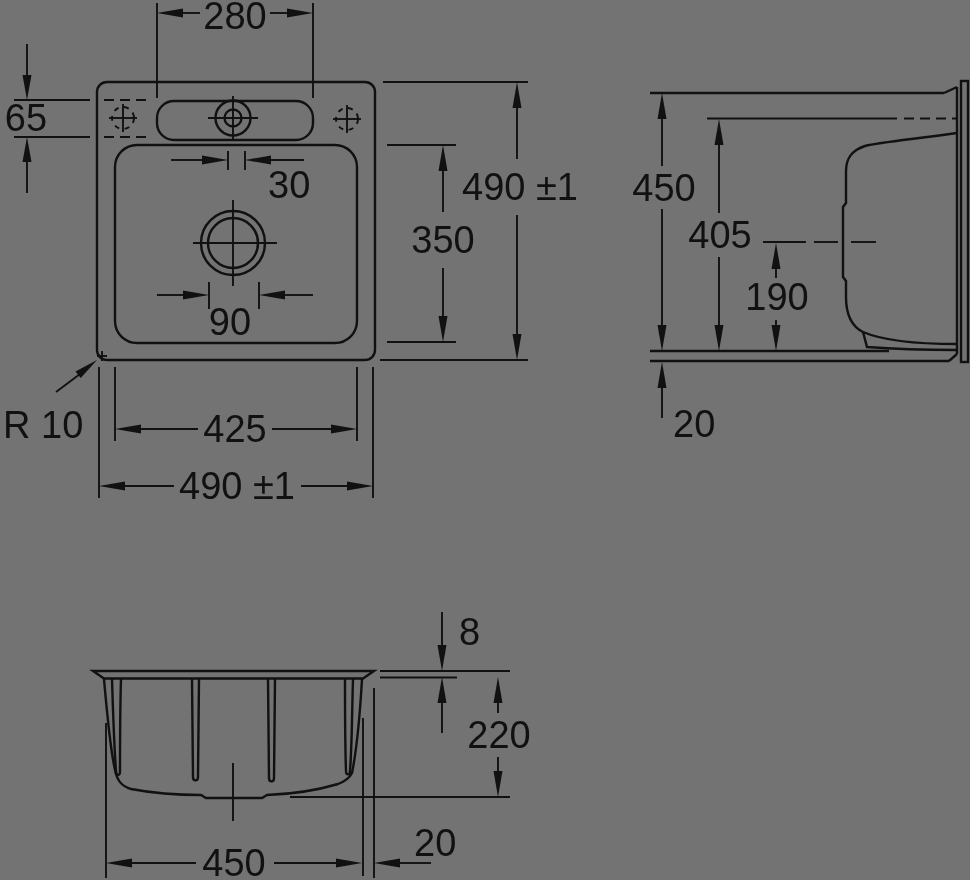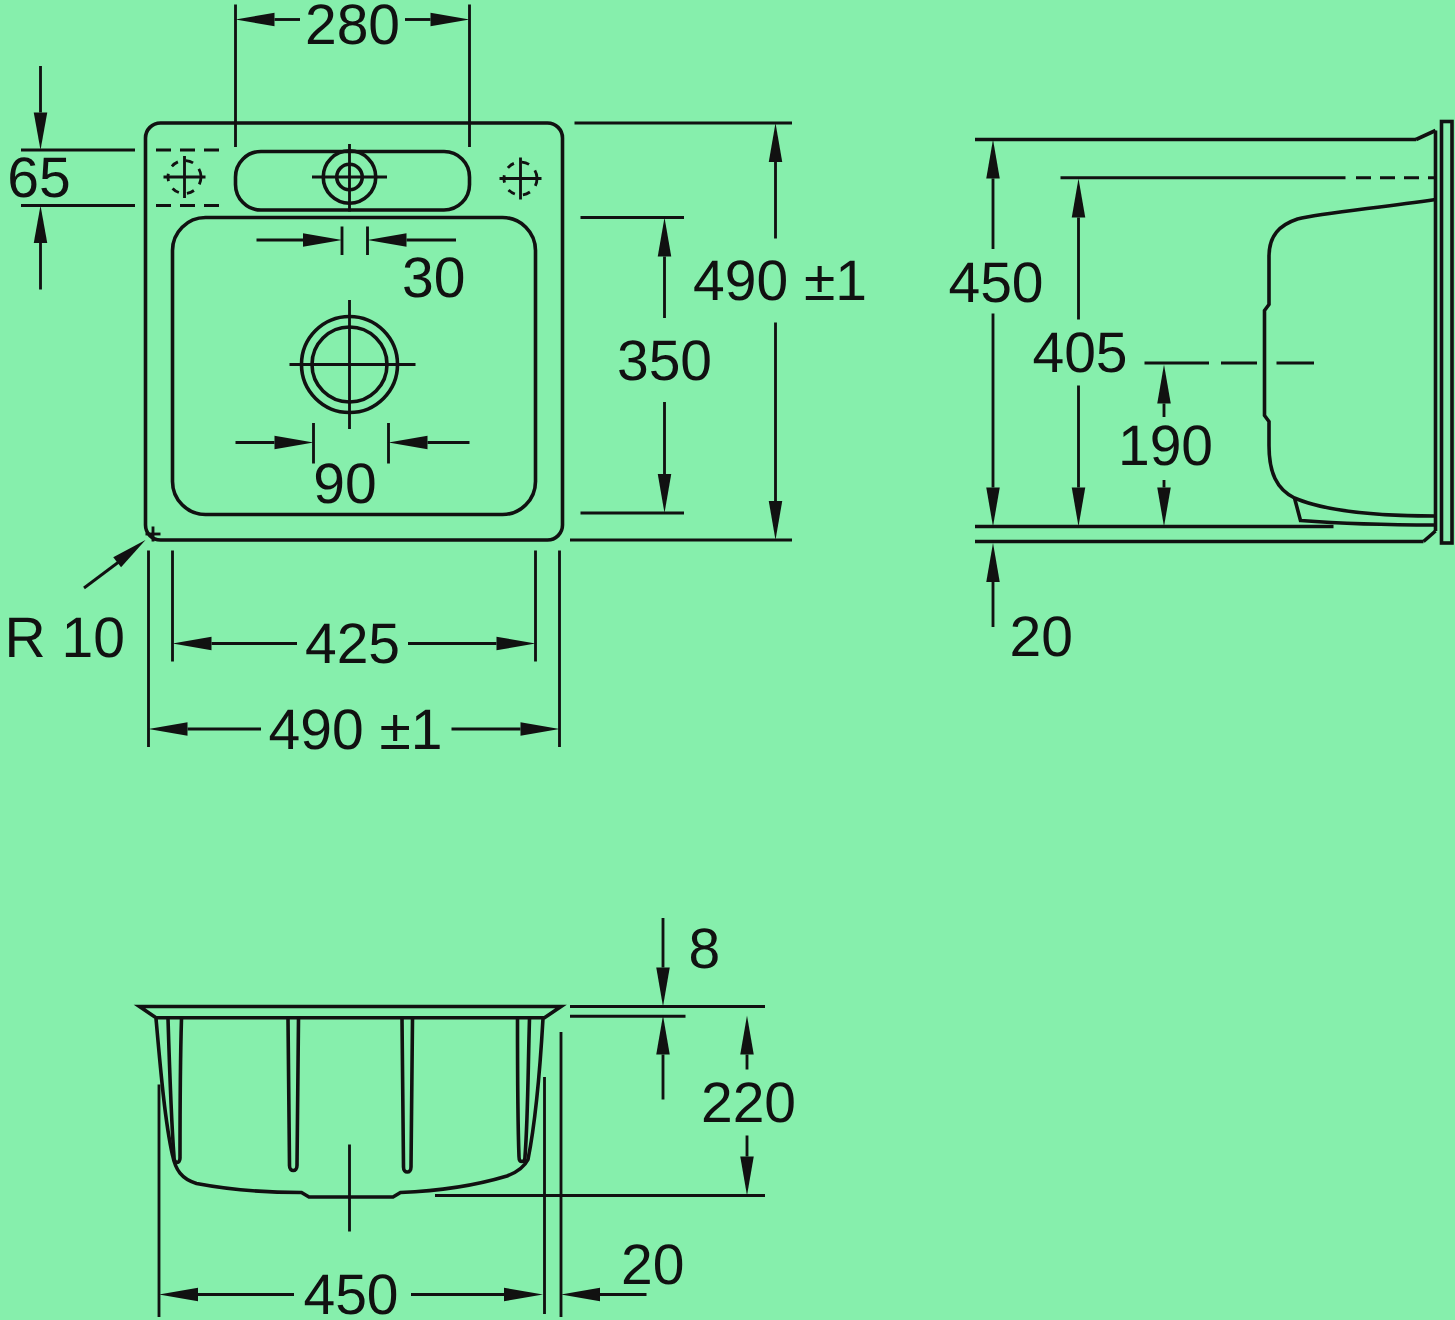--- a/index.html
+++ b/index.html
@@ -1,16 +1,16 @@
 <!DOCTYPE html>
 <html><head>
 <meta charset="utf-8">
 <style>
   html,body { margin:0; padding:0; background:#ffffff; }
-  .sheet { position:relative; width:970px; height:880px; background:#86efac; overflow:hidden; }
+  .sheet { position:relative; width:970px; height:880px; background:#737373; overflow:hidden; }
   svg { display:block; }
   svg text {
     font-family:"Liberation Sans","DejaVu Sans",sans-serif;
     font-size:38px;
     fill:#111111;
   }
   .ln   { stroke:#111111; stroke-width:2.4; fill:none; stroke-linecap:butt; }
   .thin { stroke:#111111; stroke-width:1.9; fill:none; stroke-linecap:butt; }
   .dash { stroke:#111111; stroke-width:1.9; fill:none; stroke-dasharray:10 6; }
   .ah   { fill:#111111; stroke:none; }

